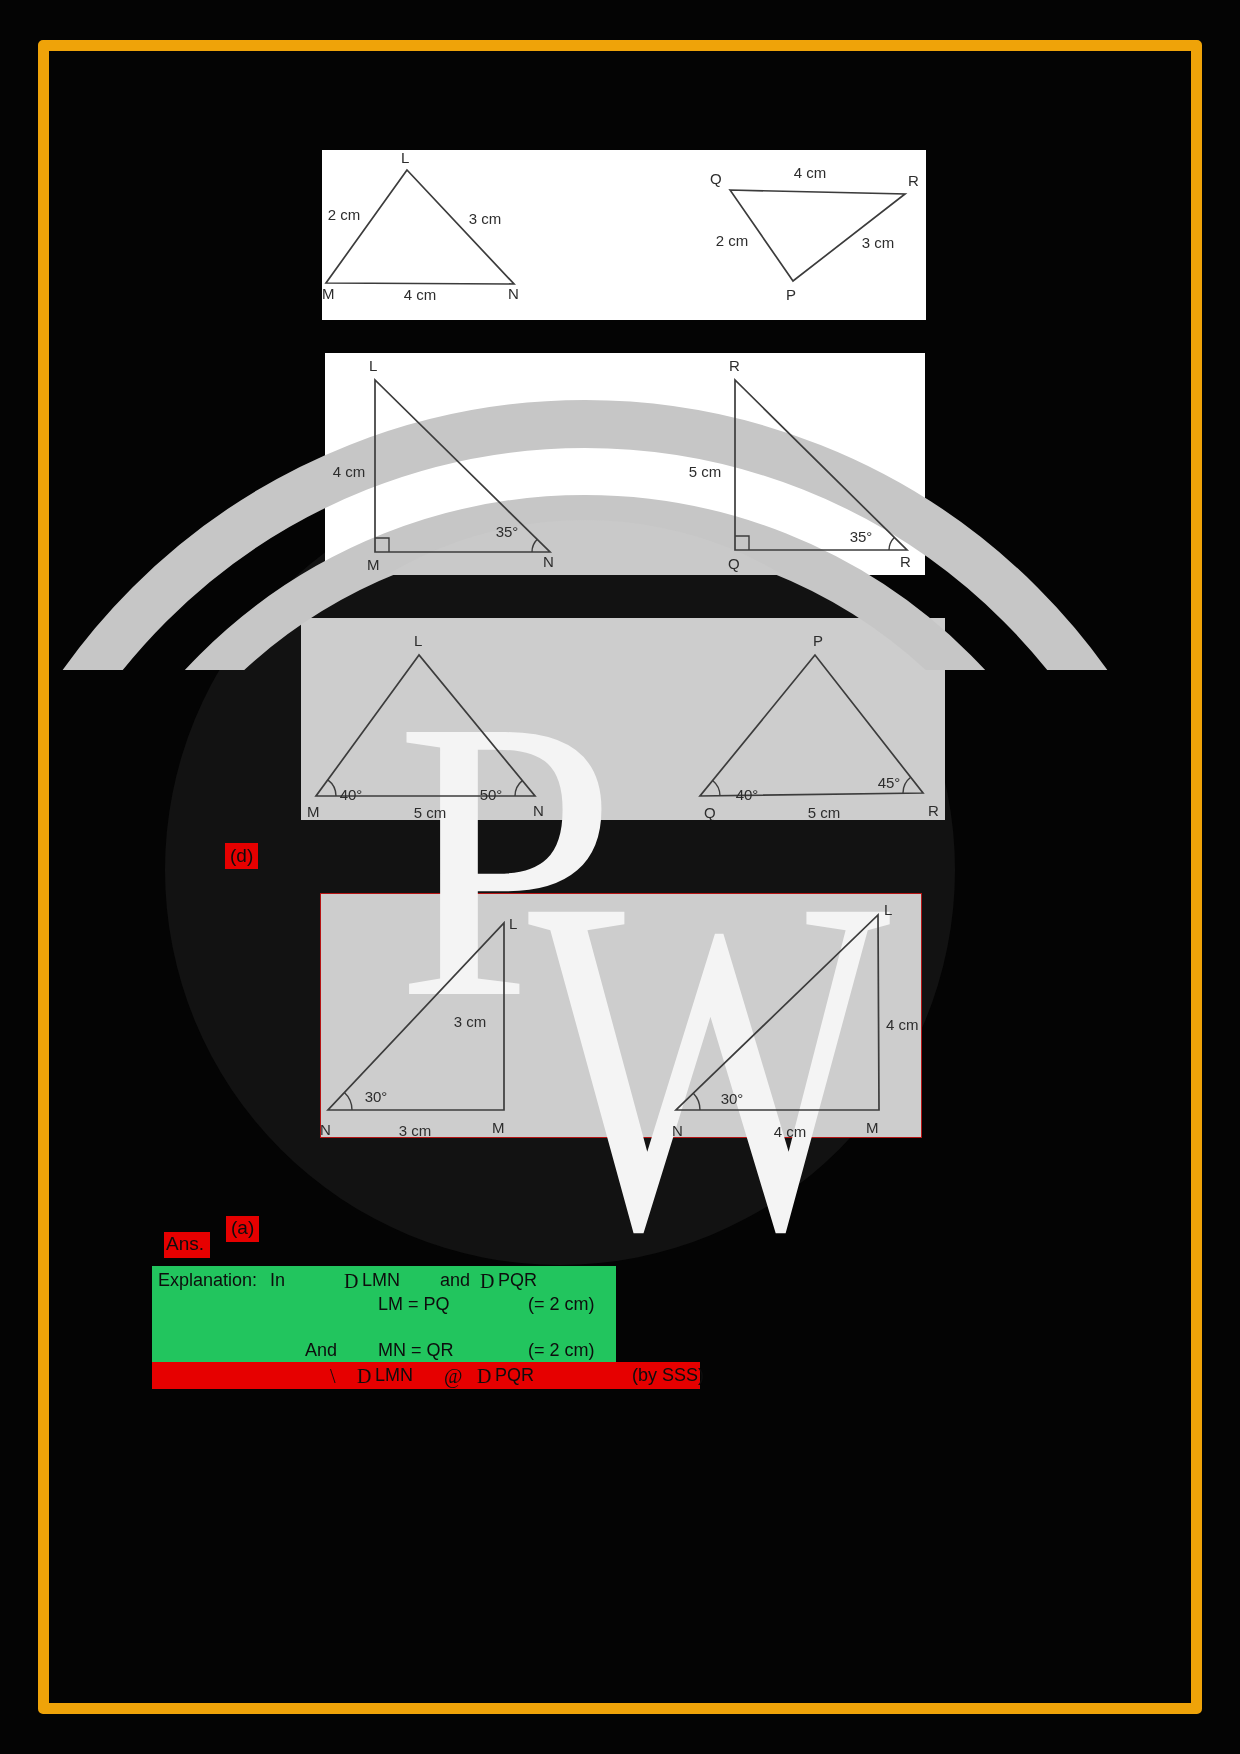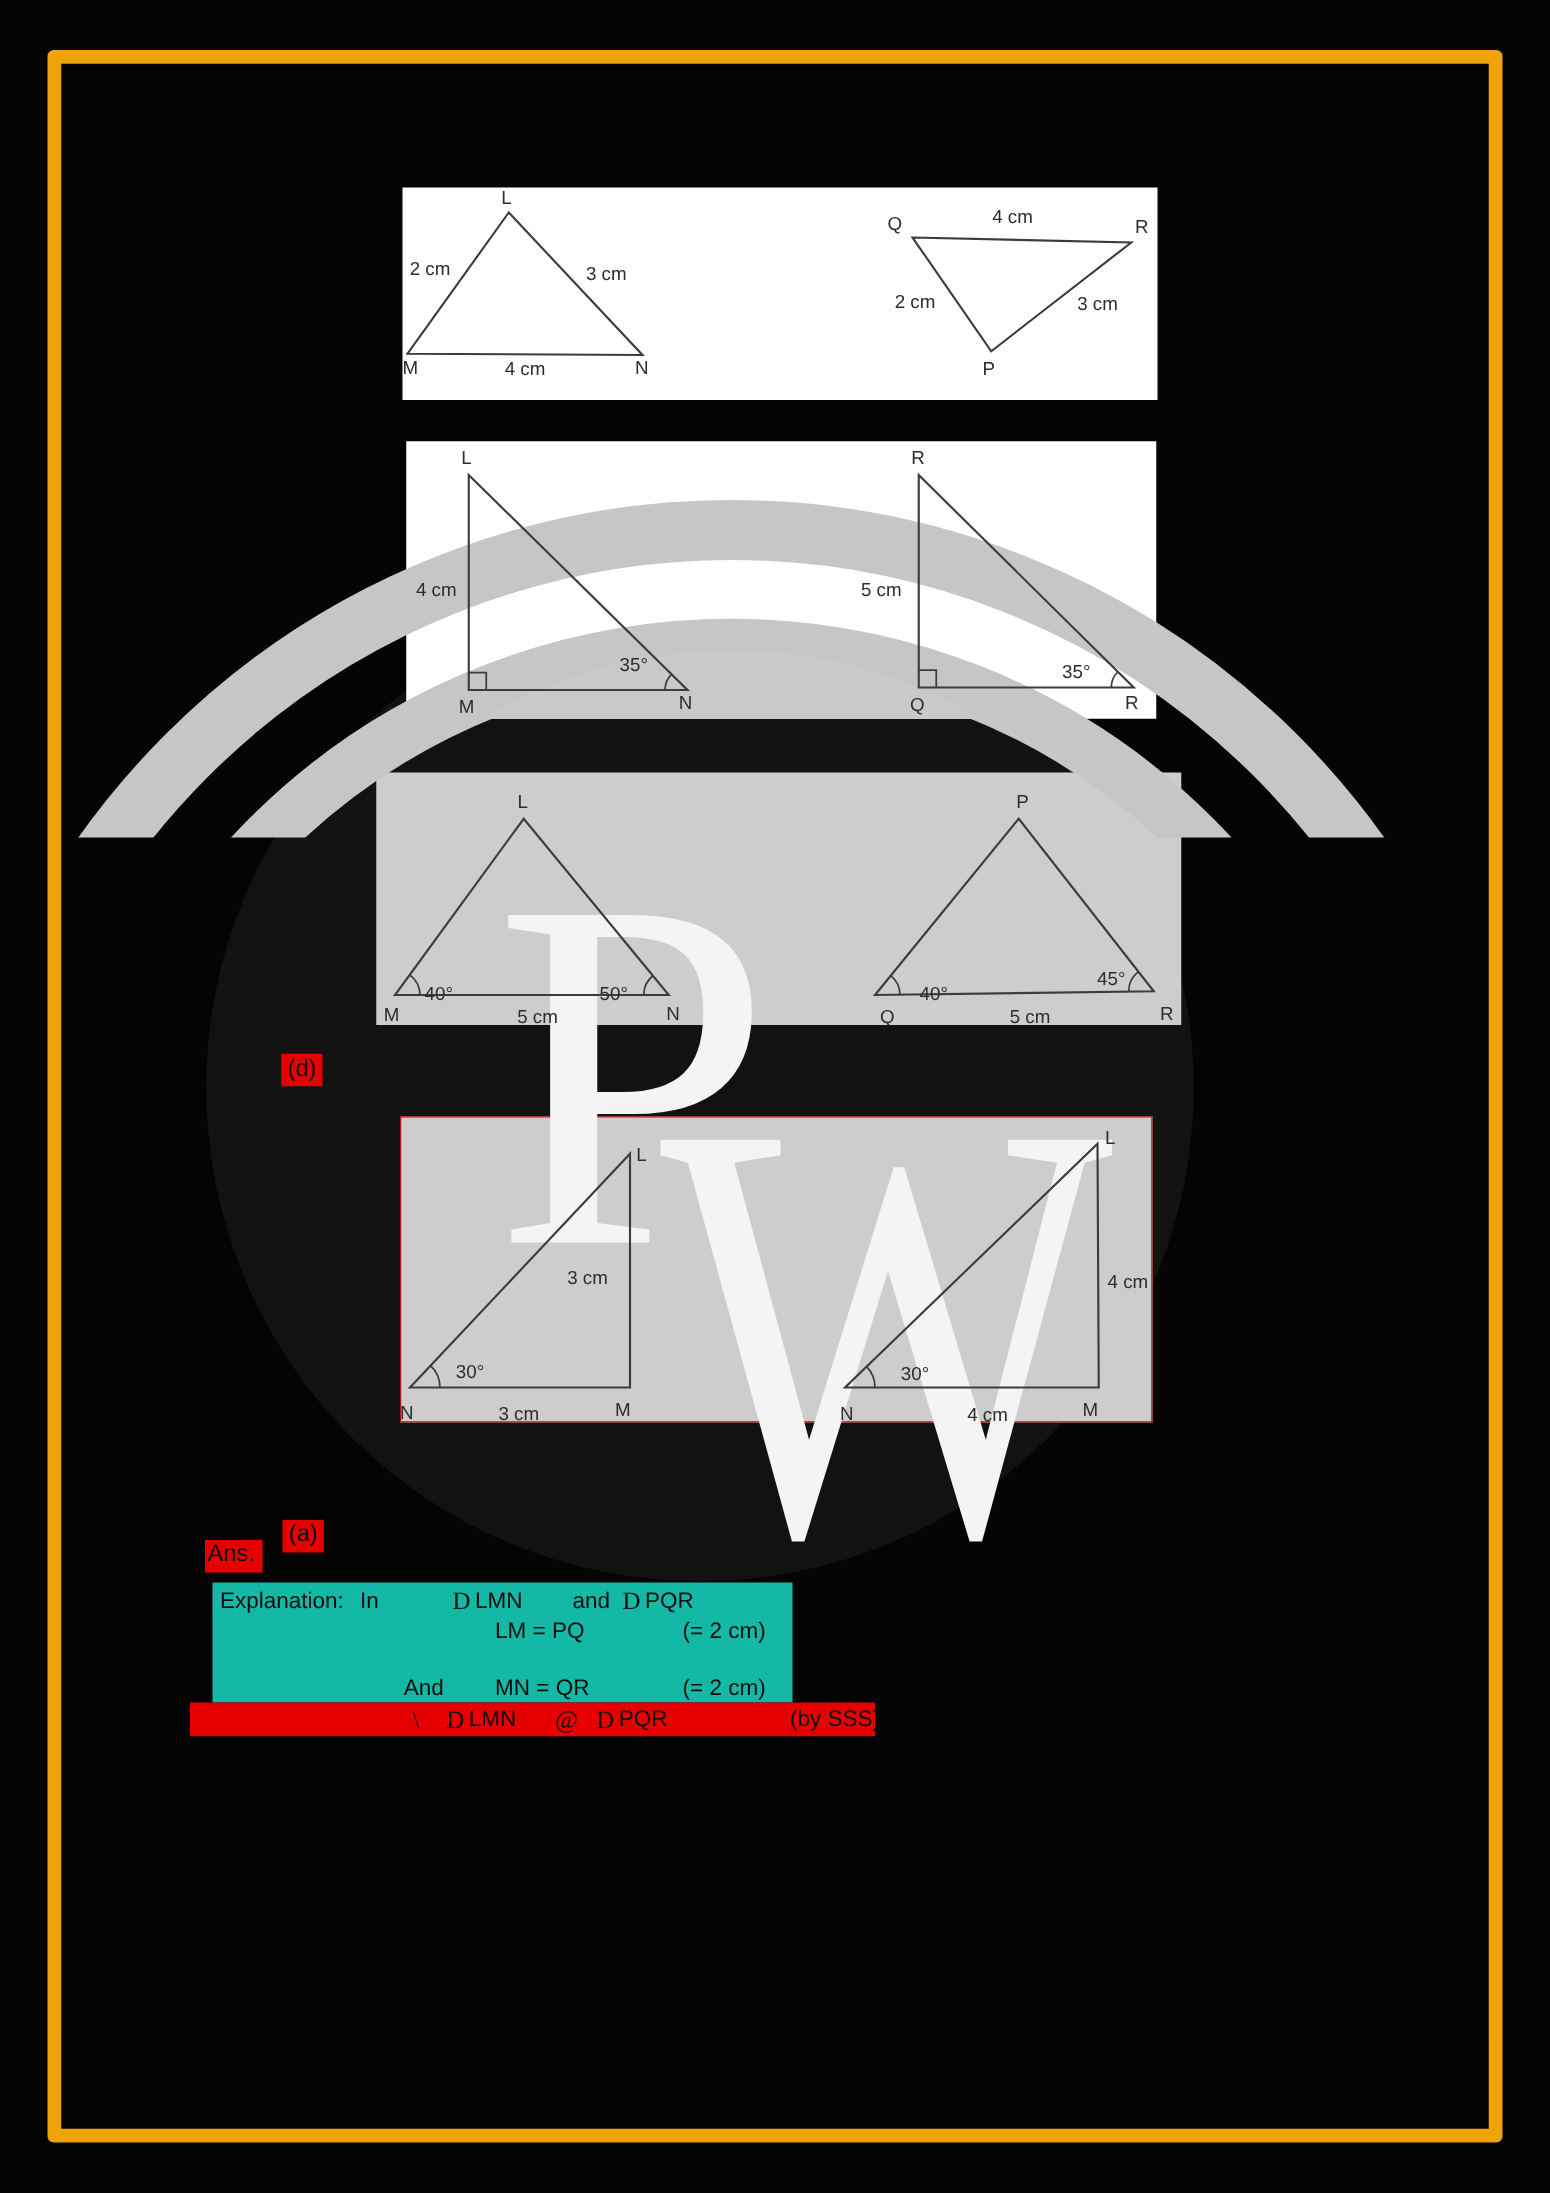--- a/index.html
+++ b/index.html
@@ -44,22 +44,22 @@
   svg .thin{fill:none;stroke:#3c3c3c;stroke-width:1.4;}
   .hl{background:#e60000;color:#0d0d0d;}
   .opt-d{
     position:absolute;left:225px;top:843px;z-index:5;
     font-size:19px;padding:2px 5px;
   }
   .ans-row{position:absolute;left:0;top:1216px;width:100%;height:26px;z-index:5;font-size:19px;}
   .ans-label{position:absolute;left:164px;top:0;padding:1px 6px 3px 2px;margin-top:16px;}
   .ans-value{position:absolute;left:226px;top:0;padding:1px 5px 3px 5px;}
   .expl{
-    position:absolute;left:170px;top:1266px;width:464px;height:96px;
-    background:#14b8a6;z-index:5;font-size:18px;color:#0d0d0d;
+    position:absolute;left:152px;top:1266px;width:464px;height:96px;
+    background:#22c55e;z-index:5;font-size:18px;color:#0d0d0d;
   }
   .expl-row{position:absolute;left:0;width:100%;height:24px;}
   .expl-row span{position:absolute;top:2px;white-space:pre;}
   .expl-l5{
     position:absolute;left:152px;top:1362px;width:548px;height:27px;
     background:#e60000;z-index:5;font-size:18px;color:#0d0d0d;
   }
   .expl-l5 span{position:absolute;top:3px;white-space:pre;}
   .sym{font-family:"Liberation Serif",serif;font-size:20px;}
 </style>

